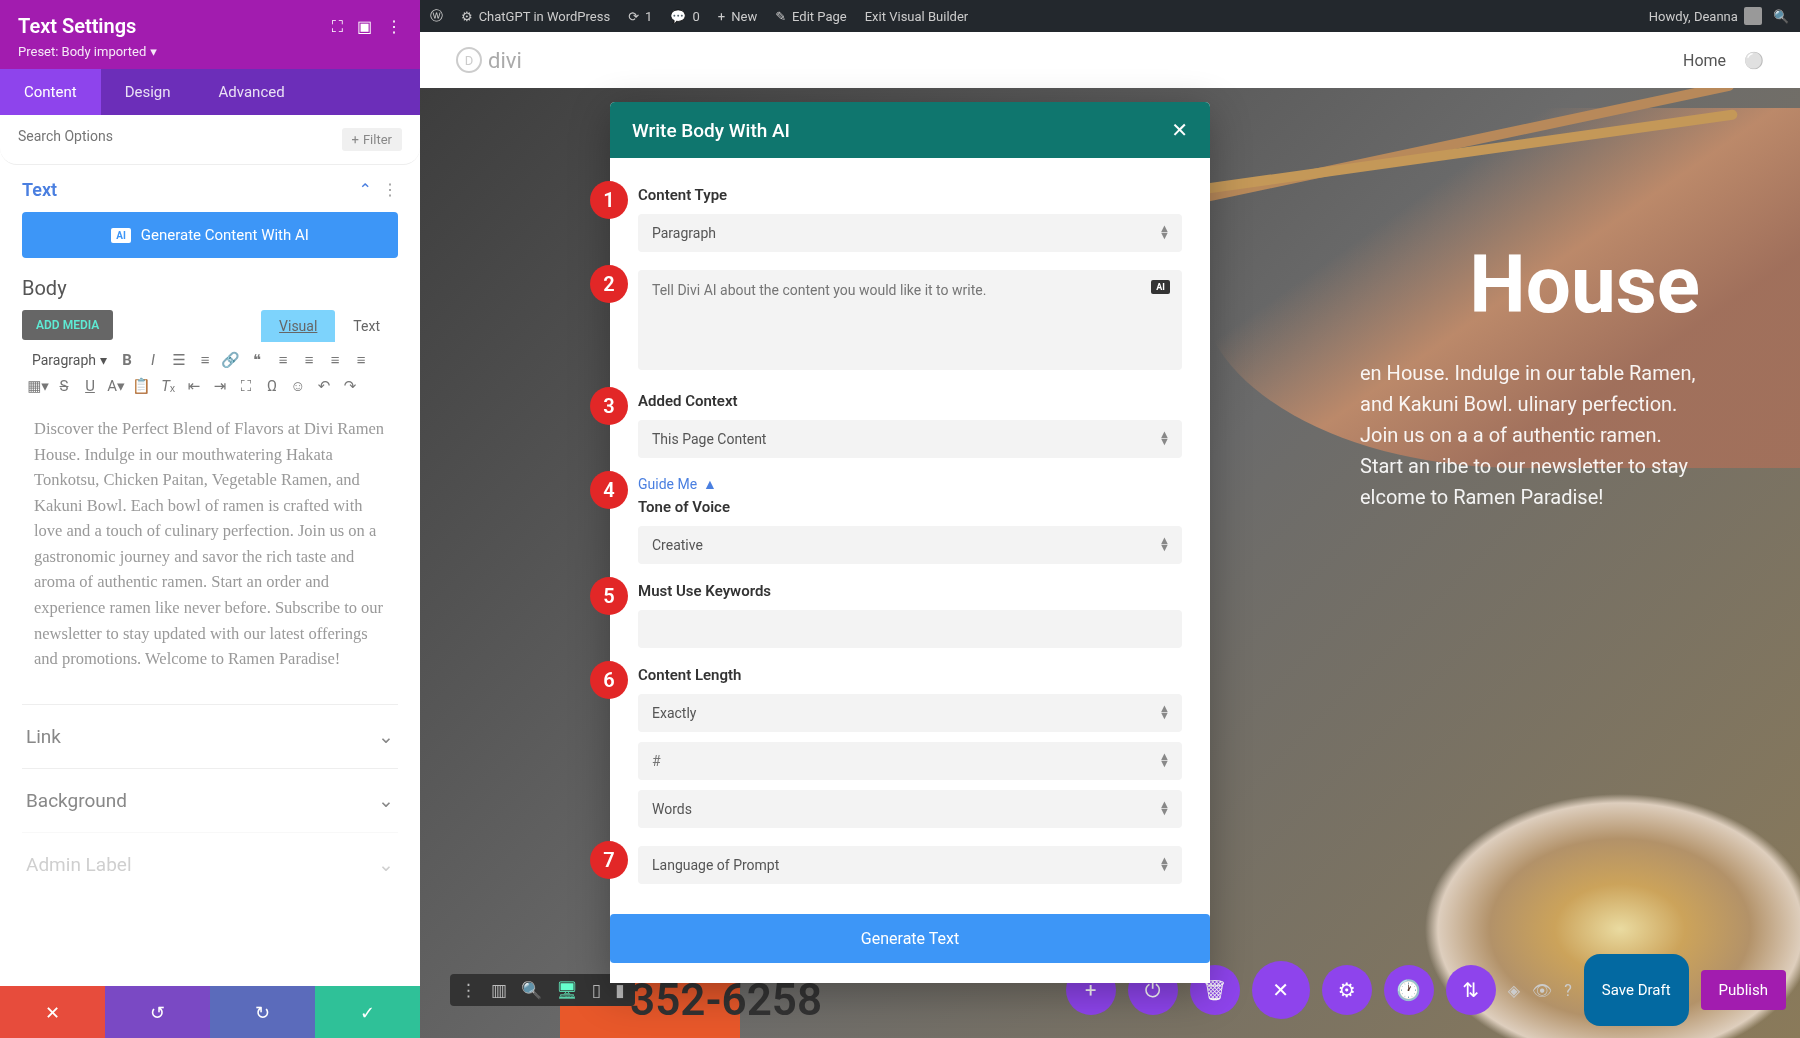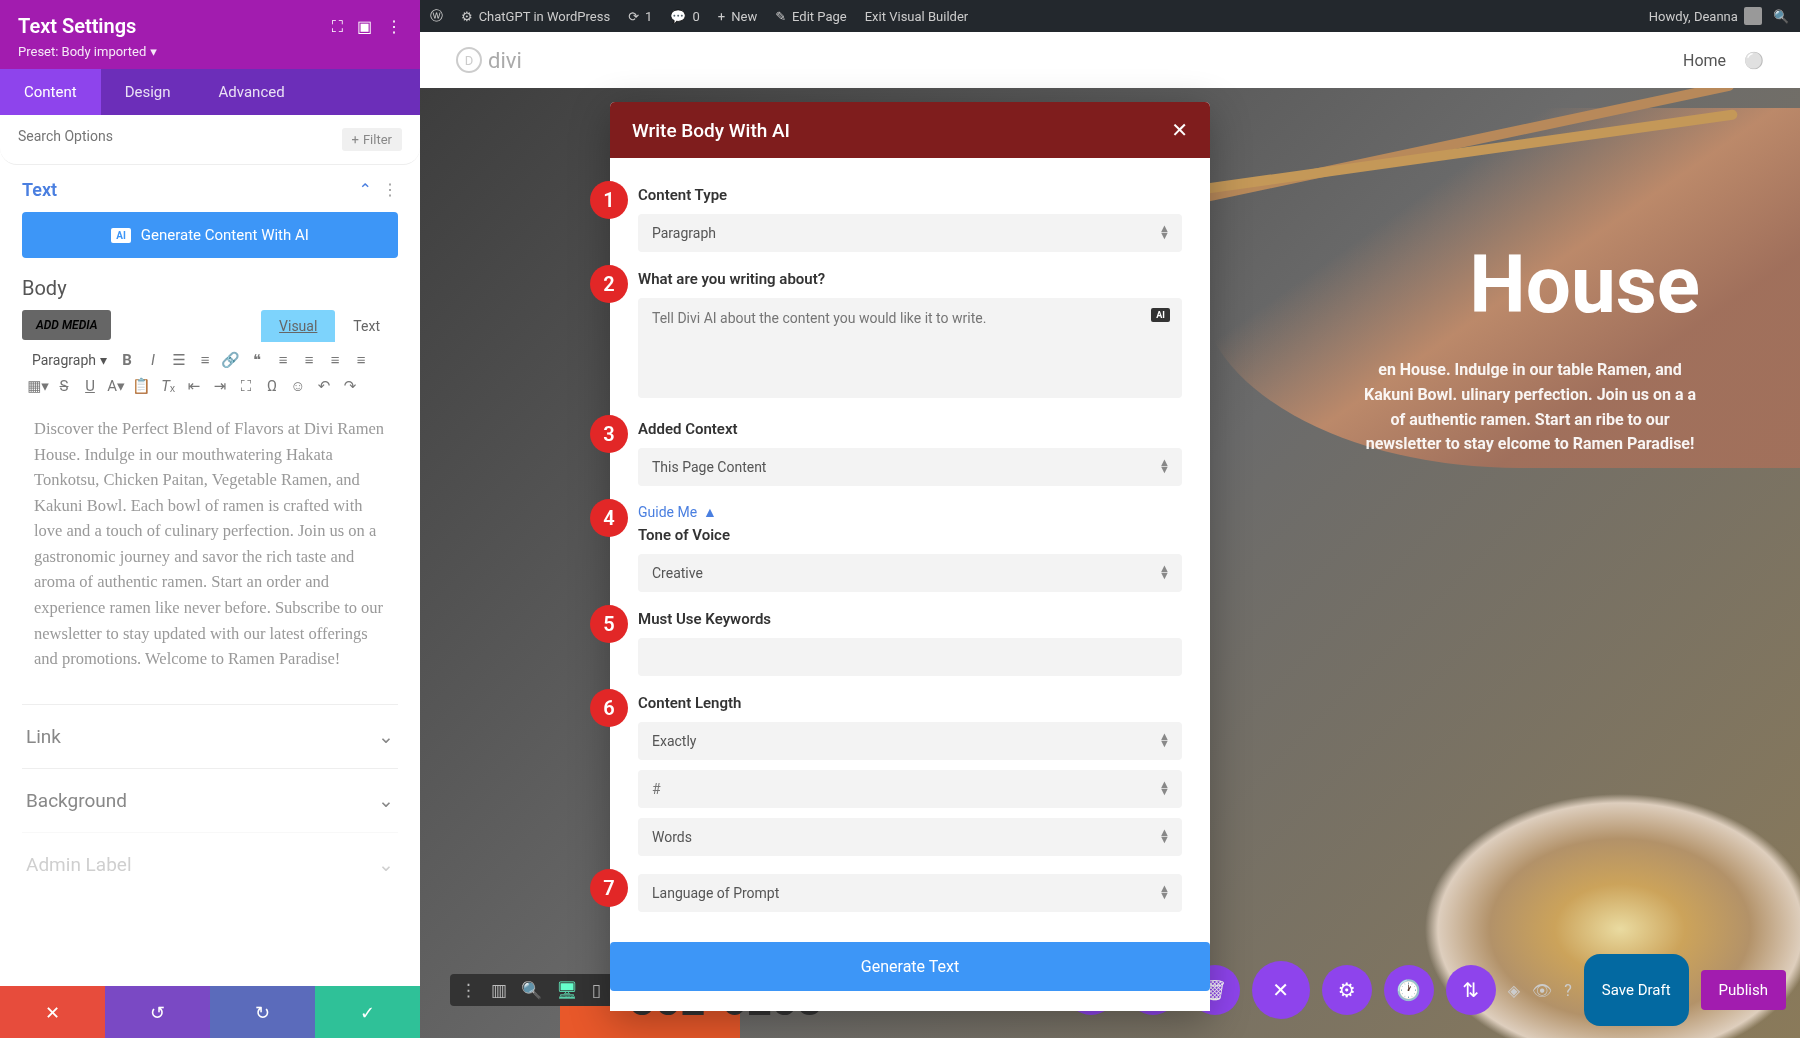--- a/index.html
+++ b/index.html
@@ -25,21 +25,21 @@
     .panel-search { display: flex; align-items: flex-start; justify-content: space-between; padding: 13px 18px; border-bottom: 1px solid #eee; border-radius: 17px; }
     .panel-search input { border: none; outline: none; font-size: 14px; color: #888; flex: 1; }
     .filter-btn { color: #888; font-size: 13px; cursor: pointer; display: flex; align-items: center; gap: 4px; background: #f0f0f0; padding: 4px 10px; border-radius: 3px; }
     .panel-body { flex: 1; overflow-y: auto; padding: 14px 22px; }
     .section-head { display: flex; align-items: center; justify-content: space-between; margin-bottom: 12px; }
     .section-title { color: #4a7fe0; font-size: 18px; font-weight: 600; }
     .section-head-icons { display: flex; gap: 10px; color: #999; }
     .gen-btn { width: 100%; background: #3d96f7; color: #fff; border: none; padding: 14px; border-radius: 4px; font-size: 15px; cursor: pointer; display: flex; align-items: center; justify-content: center; gap: 10px; }
     .ai-badge { background: #fff; color: #3d96f7; font-size: 10px; font-weight: 700; padding: 2px 5px; border-radius: 2px; }
     .body-label { font-size: 20px; color: #555; margin: 18px 0 10px; }
-    .add-media { background: #666; color: #000000; border: none; padding: 8px 14px; font-size: 12px; font-weight: 600; border-radius: 3px; cursor: pointer; font-style: italic; }
+    .add-media { background: #666; color: #5eead4; border: none; padding: 8px 14px; font-size: 12px; font-weight: 600; border-radius: 3px; cursor: pointer; }
     .editor-tabs { display: flex; float: right; }
     .editor-tab { padding: 8px 18px; font-size: 14px; color: #666; cursor: pointer; }
     .editor-tab.active { background: #7dd3fc; border-radius: 3px 3px 0 0; text-decoration: underline; }
     .toolbar { clear: both; display: flex; flex-wrap: wrap; gap: 2px; padding: 6px 4px; align-items: center; }
     .toolbar-sel { padding: 4px 6px; font-size: 14px; color: #555; display: flex; align-items: center; gap: 4px; }
     .tb-icon { width: 24px; height: 24px; display: flex; align-items: center; justify-content: center; color: #777; cursor: pointer; font-size: 15px; }
     .editor-content { padding: 12px; font-family: Georgia, serif; font-size: 16.5px; line-height: 1.55; color: #999; min-height: 300px; }
     .accordion-item { display: flex; align-items: center; justify-content: space-between; padding: 20px 4px; border-top: 1px solid #eee; cursor: pointer; }
     .accordion-item span { font-size: 19px; color: #888; }
 
@@ -52,31 +52,31 @@
 
     
     .page-area { position: absolute; top: 32px; left: 420px; right: 0; bottom: 0; background: #4a4a4a; }
     .page-nav { position: absolute; top: 0; left: 0; right: 0; height: 56px; background: #fff; display: flex; align-items: center; padding: 0 36px; z-index: 10; }
     .divi-logo { display: flex; align-items: center; gap: 6px; color: #aaa; font-size: 22px; }
     .divi-o { width: 26px; height: 26px; border: 2px solid #ccc; border-radius: 50%; display: flex; align-items: center; justify-content: center; font-size: 13px; color: #ccc; }
     .nav-right { margin-left: auto; display: flex; align-items: center; gap: 18px; }
     .nav-link { color: #555; font-size: 16px; }
     .hero { position: absolute; top: 56px; left: 0; right: 0; bottom: 0; background: linear-gradient(135deg, #3d3d3d 0%, #6b6b6b 50%, #8a7a5a 100%); overflow: hidden; }
     .hero-title { position: absolute; top: 150px; right: 100px; color: #fff; font-size: 80px; font-weight: 700; }
-    .hero-text { position: absolute; top: 270px; right: 100px; width: 340px; color: rgba(255,255,255,.92); font-size: 16px; line-height: 1.55; text-align: center; font-weight: bold; }
+    .hero-text { position: absolute; top: 270px; right: 100px; width: 340px; color: rgba(255,255,255,.92); font-size: 20px; line-height: 1.55; text-align: left; }
     .hero-phone { position: absolute; bottom: 12px; left: 210px; color: #333; font-size: 44px; font-weight: 600; }
     .hero-food { position: absolute; bottom: -80px; right: -60px; width: 600px; height: 420px; background: radial-gradient(ellipse 260px 180px at 60% 55%, #f5e6a8 0%, #d4a85a 25%, #b8956a 50%, #e8d8c8 70%, transparent 75%); border-radius: 50%; opacity: .9; }
     .hero-hand { position: absolute; top: 20px; right: -40px; width: 640px; height: 360px; background: linear-gradient(145deg, transparent 30%, #c98e6a 50%, #a8705a 70%); border-radius: 50% 0 0 50%; opacity: .85; }
     .chopsticks { position: absolute; top: 60px; right: 60px; width: 560px; height: 10px; background: #c49858; transform: rotate(-8deg); border-radius: 5px; }
     .chopsticks2 { position: absolute; top: 50px; right: 60px; width: 560px; height: 10px; background: #b8895a; transform: rotate(-12deg); border-radius: 5px; }
     .orange-box { position: absolute; bottom: 0; left: 140px; width: 180px; height: 62px; background: #e8582a; }
 
     
     .ai-modal { position: absolute; top: 102px; left: 610px; width: 600px; background: #fff; z-index: 200; border-radius: 5px 5px 0 0; box-shadow: 0 10px 40px rgba(0,0,0,.3); }
-    .ai-header { background: #7f1d1d; color: #fff; padding: 16px 22px; display: flex; align-items: center; justify-content: space-between; border-radius: 5px 5px 0 0; }
+    .ai-header { background: #0f766e; color: #fff; padding: 16px 22px; display: flex; align-items: center; justify-content: space-between; border-radius: 5px 5px 0 0; }
     .ai-title { font-size: 19px; font-weight: 500; }
     .ai-body { padding: 10px 28px 20px; }
     .ai-field { margin-top: 18px; position: relative; }
     .ai-label { font-size: 15px; font-weight: 600; color: #333; margin-bottom: 10px; display: block; }
     .ai-select, .ai-input { width: 100%; padding: 11px 14px; background: #f3f3f3; border: none; border-radius: 4px; font-size: 14px; color: #555; appearance: none; }
     .ai-textarea { width: 100%; height: 100px; padding: 12px 14px; background: #f3f3f3; border: none; border-radius: 4px; font-size: 14px; color: #888; resize: none; font-family: inherit; }
     .ai-textarea-wrap { position: relative; }
     .ai-ta-badge { position: absolute; top: 10px; right: 12px; background: #333; color: #fff; font-size: 9px; padding: 2px 5px; border-radius: 2px; font-weight: 700; }
     .select-wrap { position: relative; }
     .select-arrows { position: absolute; right: 12px; top: 50%; transform: translateY(-50%); color: #888; font-size: 11px; line-height: .6; }
@@ -252,21 +252,20 @@
     <div class="ai-field">
       <div class="num-badge">1</div>
       <label class="ai-label">Content Type</label>
       <div class="select-wrap">
         <div class="ai-select">Paragraph</div>
         <div class="select-arrows">▲<br>▼</div>
       </div>
     </div>
     <div class="ai-field">
       <div class="num-badge">2</div>
-      <label class="ai-label">What are you writing about?</label>
       <div class="ai-textarea-wrap">
         <textarea class="ai-textarea" placeholder="Tell Divi AI about the content you would like it to write." style=""></textarea>
         <span class="ai-ta-badge">AI</span>
       </div>
     </div>
     <div class="ai-field">
       <div class="num-badge">3</div>
       <label class="ai-label">Added Context</label>
       <div class="select-wrap">
         <div class="ai-select">This Page Content</div>

